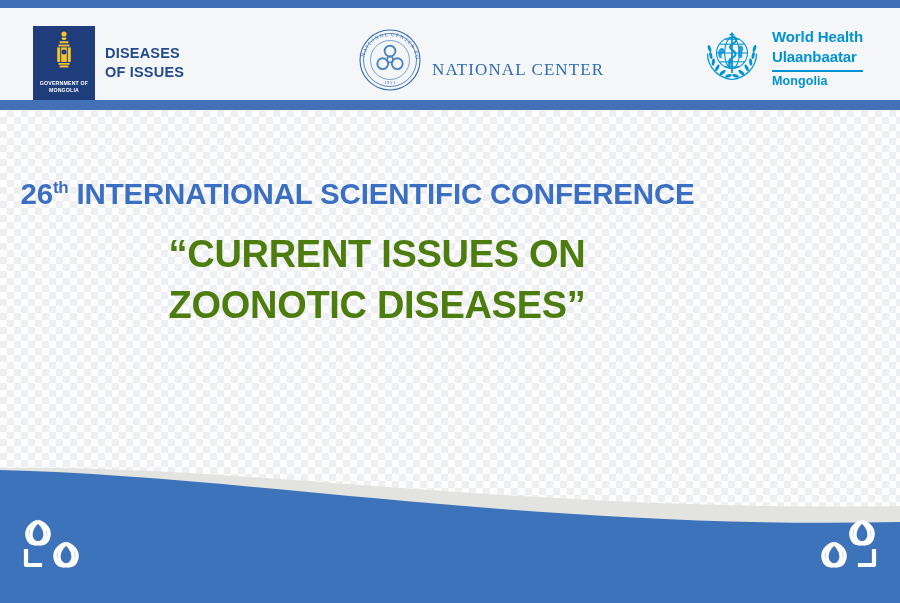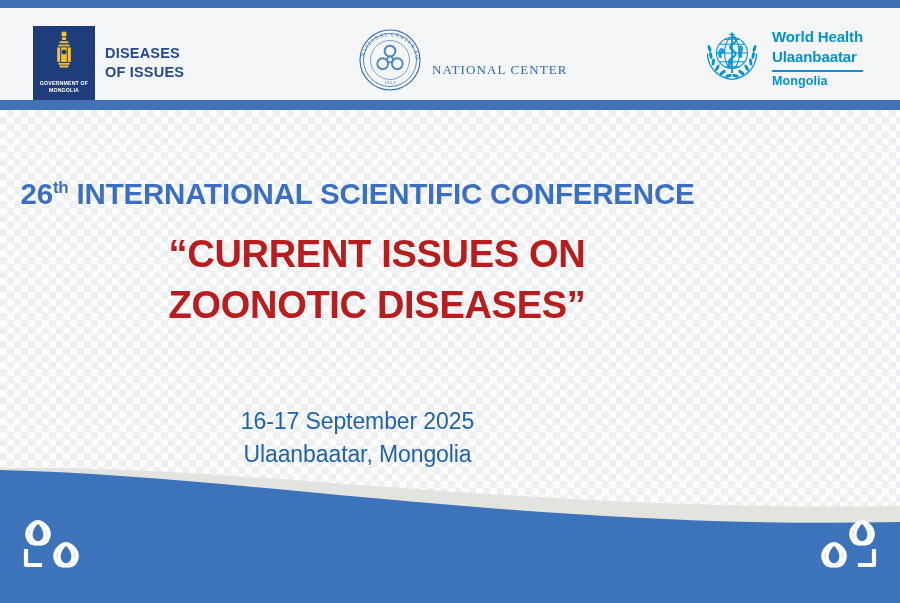--- a/index.html
+++ b/index.html
@@ -37,39 +37,39 @@
   .moh-soyombo{margin-top:4px;}
   .moh-emb-t1,.moh-emb-t2{
     color:#ffffff;font-size:5.2px;font-weight:bold;letter-spacing:.2px;
     line-height:7px;text-align:center;width:100%;
   }
   .moh-emb-t1{margin-top:2px;}
   .moh-text{color:#234a8f;font-size:14.5px;font-weight:bold;line-height:19px;letter-spacing:.2px;}
 
   .logo-ncz{position:absolute;left:352px;top:14px;display:flex;align-items:center;gap:4px;}
   .ncz-text{display:flex;flex-direction:column;justify-content:center;padding-top:14px;}
-  .ncz-l1{color:#2f6bb0;font-family:"Liberation Serif",serif;font-size:13px;letter-spacing:1.1px;line-height:21px;}
+  .ncz-l1{color:#2f6bb0;font-family:"Liberation Serif",serif;font-size:17px;letter-spacing:1.1px;line-height:21px;}
   .ncz-l2{color:#5b8cc4;font-family:"Liberation Serif",serif;font-size:11.4px;letter-spacing:.9px;line-height:14px;}
 
   .logo-who{position:absolute;left:700px;top:16px;display:flex;align-items:flex-start;gap:8px;}
   .who-text{padding-top:3px;}
   .who-l1,.who-l2{color:#0093d3;font-size:15px;font-weight:bold;line-height:20px;letter-spacing:-.1px;}
   .who-rule{width:100%;height:1.6px;background:#0093d3;margin:3px 0 2px 0;}
   .who-l3{color:#0093d3;font-size:12.5px;font-weight:bold;letter-spacing:.1px;}
 
   
   .main{position:absolute;left:0;top:110px;width:715px;}
   .conf-line{
     text-align:center;color:#3a6fc4;font-size:29.5px;font-weight:bold;
     letter-spacing:-.2px;margin-top:67px;
     text-shadow:0 1px 0 rgba(255,255,255,.6);
   }
   .conf-line sup{font-size:17px;vertical-align:super;line-height:0;}
   .topic{
-    text-align:center;color:#b91c1c;font-size:38px;font-weight:bold;
+    text-align:center;color:#4d7c0f;font-size:38px;font-weight:bold;
     line-height:51px;letter-spacing:-.3px;margin-top:18px;
     padding:0 92px;
     margin-left:39px;
   }
   .when-where{
     text-align:center;color:#1f62ae;font-size:23px;line-height:33px;
     margin-top:74px;letter-spacing:-.1px;
   }
 
   
@@ -209,24 +209,20 @@
       </div>
     </div>
 
   </div>
 
   <div class="main">
     <div class="conf-line"><span>26</span><sup>th</sup><span> INTERNATIONAL SCIENTIFIC CONFERENCE</span></div>
 
     <div class="topic">“CURRENT ISSUES ON ZOONOTIC DISEASES”</div>
 
-    <div class="when-where">
-      <div>16-17 September 2025</div>
-      <div>Ulaanbaatar, Mongolia</div>
-    </div>
   </div>
 
   <svg class="footer-svg" viewBox="0 0 900 135" preserveAspectRatio="none">
     <path d="M0,0 C240,-4 520,44 900,38 L900,135 L0,135 Z" fill="#e3e4e0"></path>
     <path d="M0,2 C250,8 540,62 900,54 L900,135 L0,135 Z" fill="#3d73ba"></path>
   </svg>
 
   <span class="knot knot-left">
     <svg width="80" height="70" viewBox="0 0 80 70">
       <g stroke="#ffffff" fill="none" stroke-width="3.4" stroke-linejoin="round">

